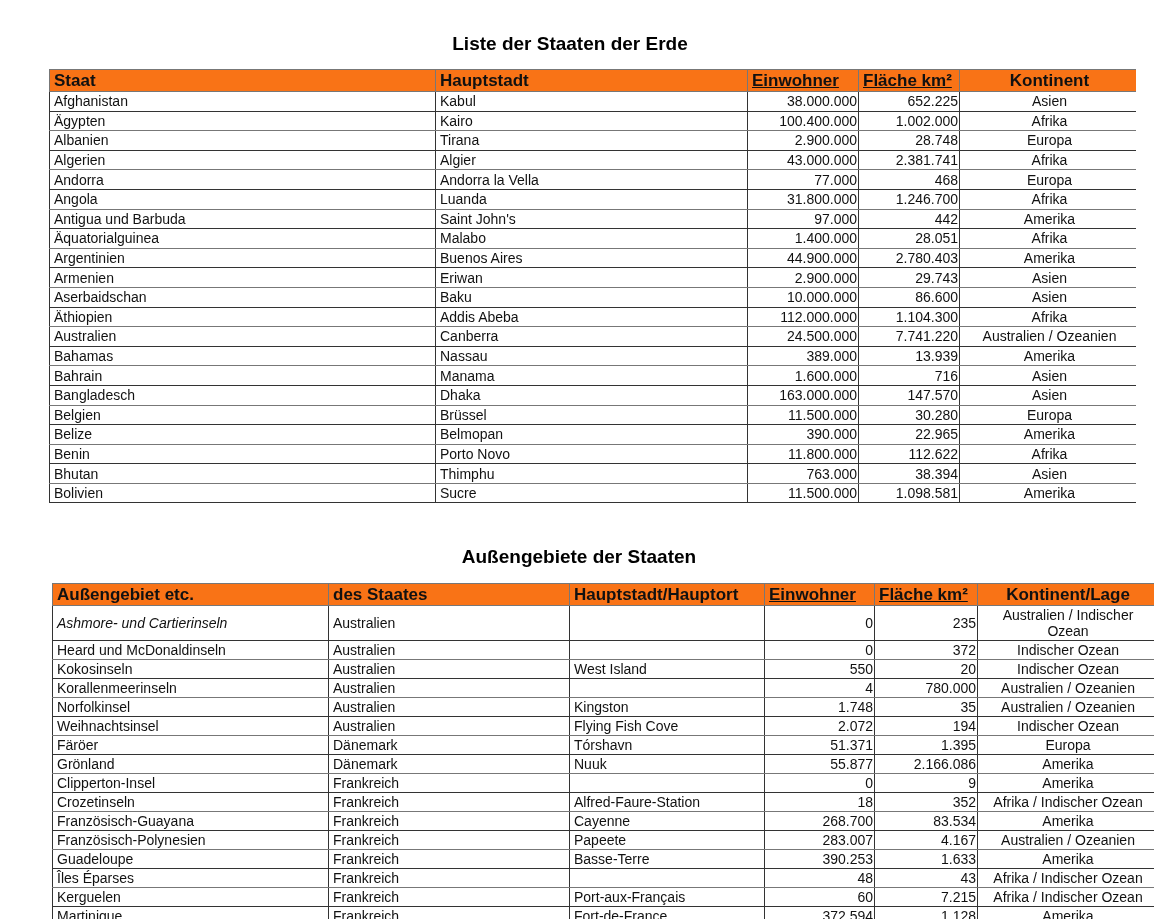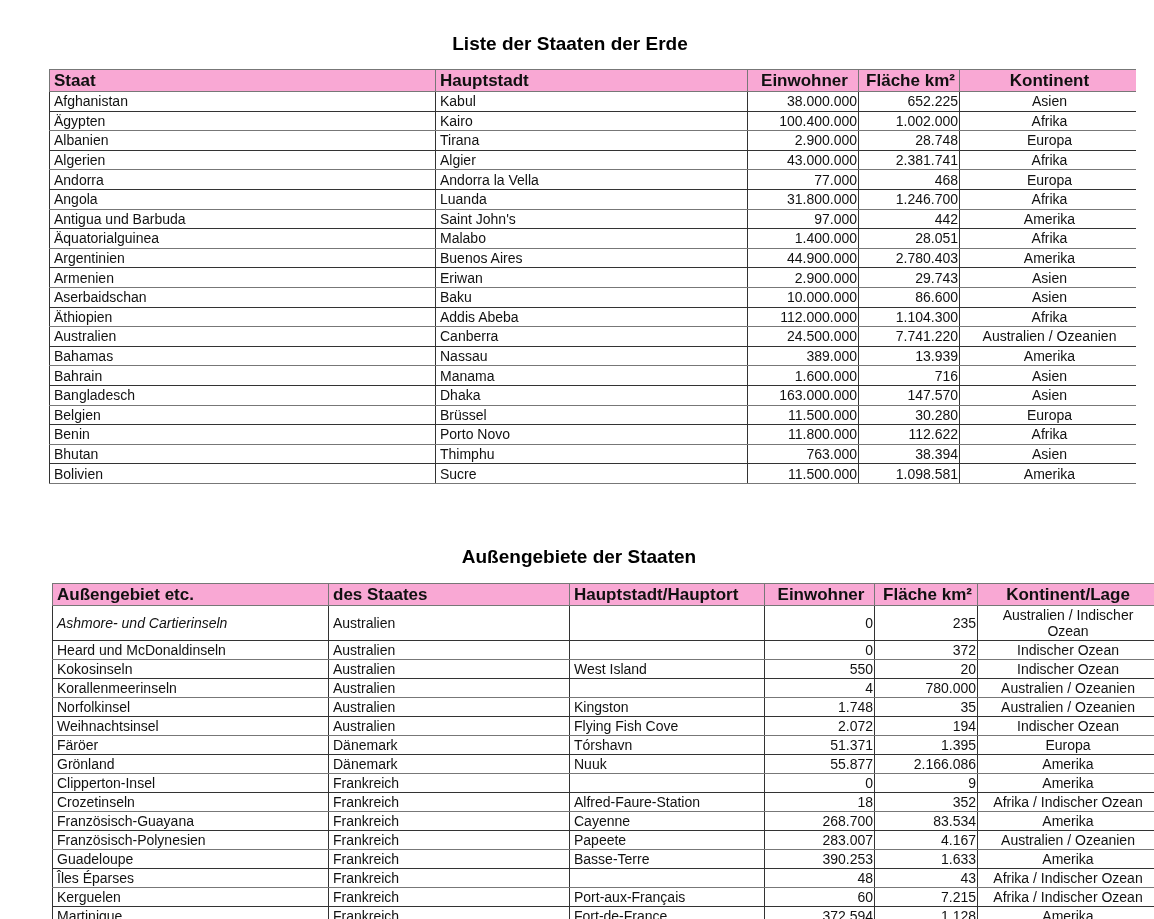--- a/index.html
+++ b/index.html
@@ -18,25 +18,25 @@
   #clip1 { left: 49px; top: 69px; width: 1087px; height: 452px; }
   #clip2 { left: 52px; top: 583px; width: 1103px; height: 336px; }
 
   table { border-collapse: collapse; table-layout: fixed; }
   th, td {
     border: 1px solid #333; padding: 0 1px 0 4px; font-size: 14px;
     white-space: nowrap; overflow: hidden; line-height: 18px;
   }
   tr:nth-child(even) td { border-bottom-color: #777; }
   th {
-    background: #f9a8d4; font-weight: bold; font-size: 17px; text-align: left;
+    background: #f97316; font-weight: bold; font-size: 17px; text-align: left;
     height: 21px; line-height: 21px; border-color: #777;
   }
   th.c, td.c { text-align: center; }
-  th.r { text-align: center; }
+  th.r { text-align: left; text-decoration: underline; }
   td.r { text-align: right; padding-right: 1px; }
 
   #t1 td { height: 18.6px; }
   #t2 td { height: 17.8px; }
   #t2 td.wrap { white-space: normal; line-height: 16px; }
 </style>
 </head>
 <body>
 
 <div class="title" id="title1">Liste der Staaten der Erde</div>
@@ -171,20 +171,27 @@
           <td class="r">163.000.000</td>
           <td class="r">147.570</td>
           <td class="c">Asien</td>
         </tr>
         <tr>
           <td>Belgien</td>
           <td>Brüssel</td>
           <td class="r">11.500.000</td>
           <td class="r">30.280</td>
           <td class="c">Europa</td>
+        </tr>
+        <tr>
+          <td>Belize</td>
+          <td>Belmopan</td>
+          <td class="r">390.000</td>
+          <td class="r">22.965</td>
+          <td class="c">Amerika</td>
         </tr>
         <tr>
           <td>Benin</td>
           <td>Porto Novo</td>
           <td class="r">11.800.000</td>
           <td class="r">112.622</td>
           <td class="c">Afrika</td>
         </tr>
         <tr>
           <td>Bhutan</td>

